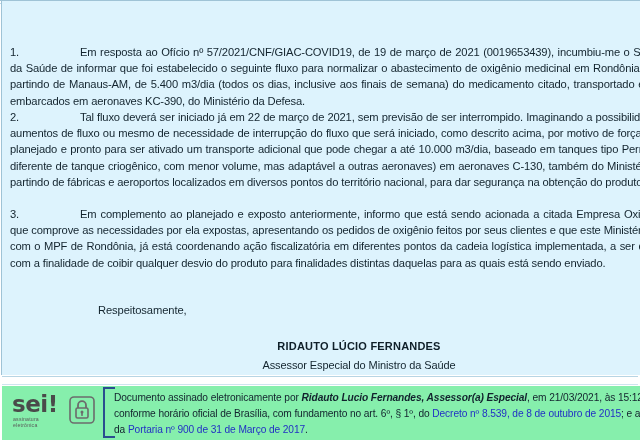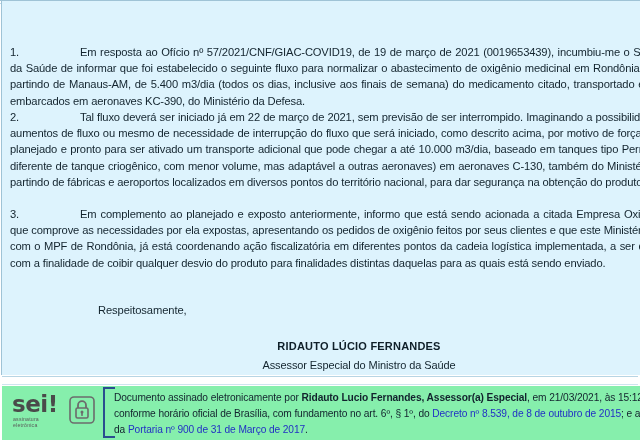--- a/index.html
+++ b/index.html
@@ -228,21 +228,21 @@
   .sig-text {
     position: absolute;
     left: 112px;
     top: 4px;
     width: 560px;
     font-size: 10.2px;
     line-height: 16px;
     color: #12222d;
     letter-spacing: -0.1px;
   }
-  .sig-text b { font-weight: bold; }
+  .sig-text b { font-weight: bold; font-style: italic; }
   .sig-text a,
   .sig-text .lnk {
     color: #2231c4;
   }
 
   .footer-edge {
     position: absolute;
     left: 0;
     top: 440px;
     width: 640px;

